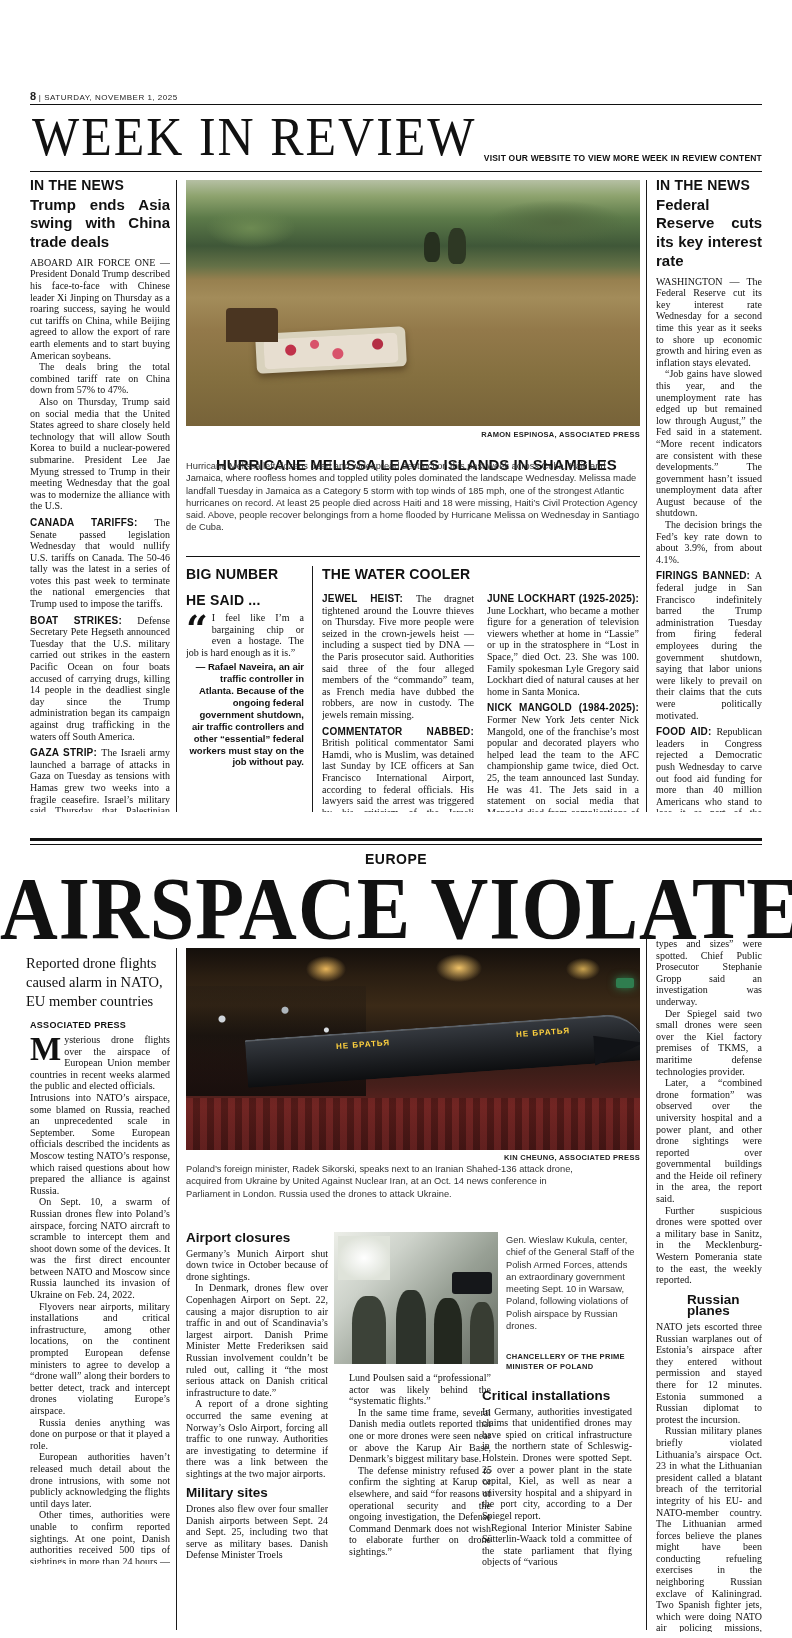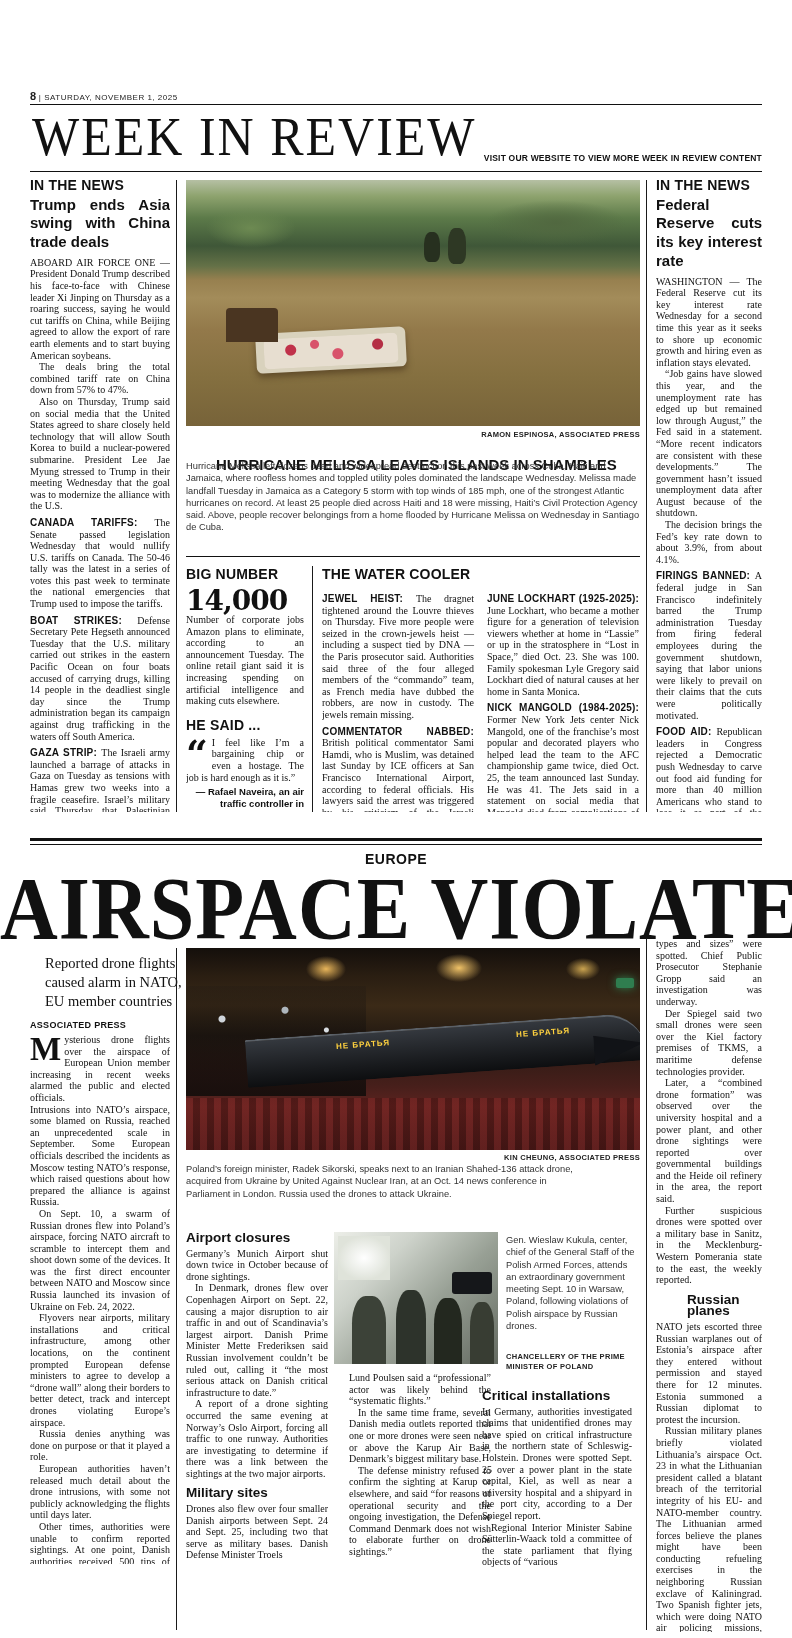--- a/index.html
+++ b/index.html
@@ -91,24 +91,20 @@
     <div class="ph-el" style="left:78px;top:156px;width:134px;height:30px;border-radius:5px;transform:rotate(-3deg);background:radial-gradient(circle 6px at 20% 40%,#c0314a 0 5px,transparent 6px),radial-gradient(circle 6px at 55% 60%,#d8536b 0 5px,transparent 6px),radial-gradient(circle 6px at 85% 35%,#b42e44 0 5px,transparent 6px),radial-gradient(circle 5px at 38% 25%,#d8536b 0 4px,transparent 5px),#e7ded0;"></div>
     <div class="ph-el" style="left:40px;top:128px;width:52px;height:34px;background:#4a3521;border-radius:4px 4px 0 0;"></div>
   </div>
   <div class="abs credit" style="left:186px;top:430px;width:454px;">RAMON ESPINOSA, ASSOCIATED PRESS</div>
   <div class="abs headline-sm" style="left:200px;top:440px;width:454px;margin:16px;">HURRICANE MELISSA LEAVES ISLANDS IN SHAMBLES</div>
   <div class="abs caption" style="left:186px;top:460px;width:454px;">Hurricane Melissa left dozens dead and widespread destruction this past week across Cuba, Haiti and Jamaica, where roofless homes and toppled utility poles dominated the landscape Wednesday. Melissa made landfall Tuesday in Jamaica as a Category 5 storm with top winds of 185 mph, one of the strongest Atlantic hurricanes on record. At least 25 people died across Haiti and 18 were missing, Haiti’s Civil Protection Agency said. Above, people recover belongings from a home flooded by Hurricane Melissa on Wednesday in Santiago de Cuba.</div>
   <div class="hrule" style="left:186px;top:556px;width:454px;"></div>
 
   <div class="abs" style="left:186px;top:566px;width:118px;height:246px;overflow:hidden;">
     <div class="kicker">BIG NUMBER</div>
-    <div class="bodycol" style="margin-top:6px;">
-      <span class="bignum">14,000</span>
-      <span>Number of corporate jobs Amazon plans to eliminate, according to an announcement Tuesday. The online retail giant said it is increasing spending on artificial intelligence and making cuts elsewhere.</span>
-    </div>
     <div class="kicker" style="margin-top:10px;">HE SAID ...</div>
     <div class="bodycol" style="margin-top:4px;">
       <span class="qmark">“</span>
       <span>I feel like I’m a bargaining chip or even a hostage. The job is hard enough as it is.”</span>
       <div class="attrib">— Rafael Naveira, an air traffic controller in Atlanta. Because of the ongoing federal government shutdown, air traffic controllers and other “essential” federal workers must stay on the job without pay.</div>
     </div>
   </div>
   <div class="vrule" style="left:312px;top:566px;height:246px;"></div>
 
   <div class="abs" style="left:322px;top:566px;width:318px;height:246px;overflow:hidden;">
@@ -140,24 +136,24 @@
       </div>
 
   </div>
 
   <div class="abs" style="left:30px;top:838px;width:732px;height:3px;background:#111;"></div>
   <div class="hrule" style="left:30px;top:844px;width:732px;"></div>
 
   <div class="abs euro-kicker" style="left:0;top:851px;width:792px;">EUROPE</div>
   <div class="abs euro-headline" style="left:0;top:864px;width:792px;">AIRSPACE VIOLATED</div>
 
-  <div class="abs deck" style="left:45px;top:954px;width:142px;">Reported drone flights caused alarm in NATO, EU member countries</div>
+  <div class="abs deck" style="left:26px;top:954px;width:142px;">Reported drone flights caused alarm in NATO, EU member countries</div>
   <div class="abs byline" style="left:30px;top:1020px;">ASSOCIATED PRESS</div>
   <div class="abs bodycol" style="left:30px;top:1034px;width:140px;height:530px;overflow:hidden;">
-    <p><span class="dropcap">M</span><span>ysterious drone flights over the airspace of European Union member increasing in recent weeks alarmed the public and elected officials.</span></p>
+    <p><span class="dropcap">M</span><span>ysterious drone flights over the airspace of European Union member countries in recent weeks alarmed the public and elected officials.</span></p>
     <div style="display:contents;"><p>Intrusions into NATO’s airspace, some blamed on Russia, reached an unprecedented scale in September. Some European officials described the incidents as Moscow testing NATO’s response, which raised questions about how prepared the alliance is against Russia.</p><p>On Sept. 10, a swarm of Russian drones flew into Poland’s airspace, forcing NATO aircraft to scramble to intercept them and shoot down some of the devices. It was the first direct encounter between NATO and Moscow since Russia launched its invasion of Ukraine on Feb. 24, 2022.</p><p>Flyovers near airports, military installations and critical infrastructure, among other locations, on the continent prompted European defense ministers to agree to develop a “drone wall” along their borders to better detect, track and intercept drones violating Europe’s airspace.</p><p>Russia denies anything was done on purpose or that it played a role.</p><p>European authorities haven’t released much detail about the drone intrusions, with some not publicly acknowledging the flights until days later.</p><p>Other times, authorities were unable to confirm reported sightings. At one point, Danish authorities received 500 tips of sightings in more than 24 hours — some of which turned out to be just stars.</p></div>
   </div>
   <div class="vrule" style="left:176px;top:948px;height:682px;"></div>
 
   <div class="photo" style="left:186px;top:948px;width:454px;height:202px;">
     <div class="ph-el" style="left:0;top:0;width:454px;height:202px;background:linear-gradient(180deg,#140f0b 0px,#2a1e12 28px,#3b2a17 58px,#241a12 88px,#471f1b 138px,#5c231f 158px,#3c1917 202px);"></div>
     <div class="ph-el" style="left:120px;top:8px;width:40px;height:26px;background:radial-gradient(closest-side,#e8b55a,rgba(120,80,20,0));"></div>
     <div class="ph-el" style="left:250px;top:6px;width:46px;height:28px;background:radial-gradient(closest-side,#f0c267,rgba(120,80,20,0));"></div>
     <div class="ph-el" style="left:380px;top:10px;width:34px;height:22px;background:radial-gradient(closest-side,#caa34f,rgba(120,80,20,0));"></div>
     <div class="ph-el" style="left:430px;top:30px;width:18px;height:10px;background:#2f7d4f;border-radius:2px;box-shadow:0 0 8px #2f7d4f;"></div>

